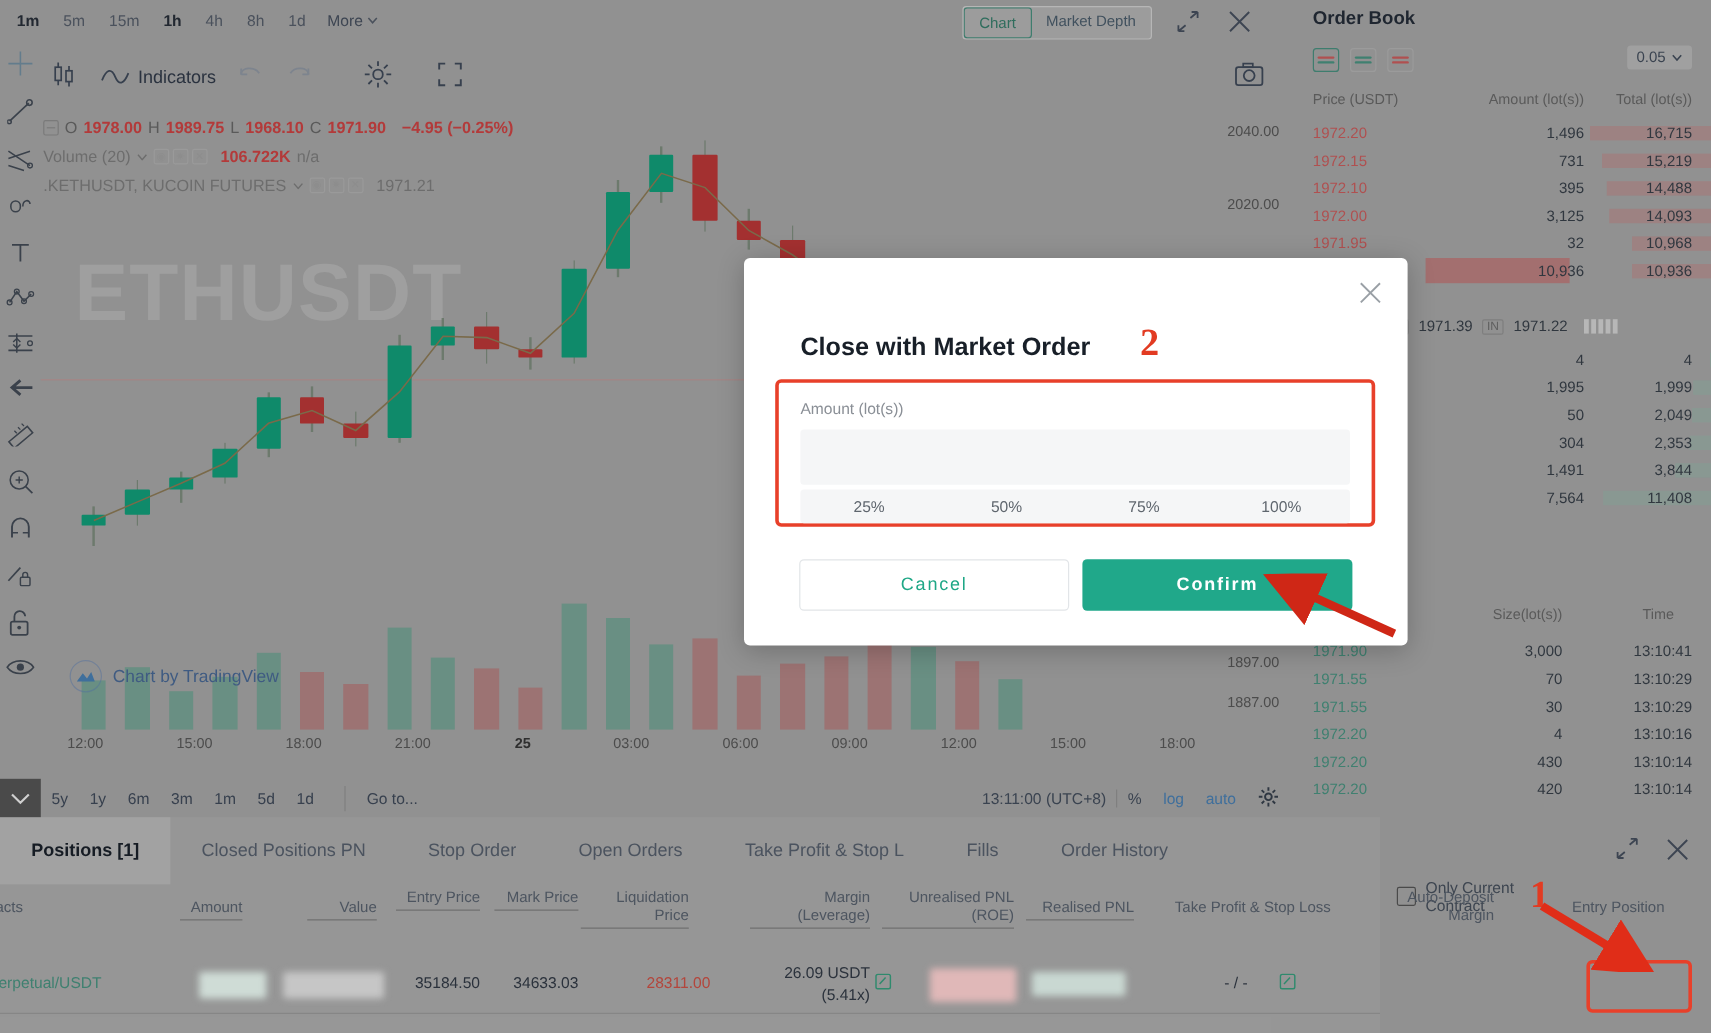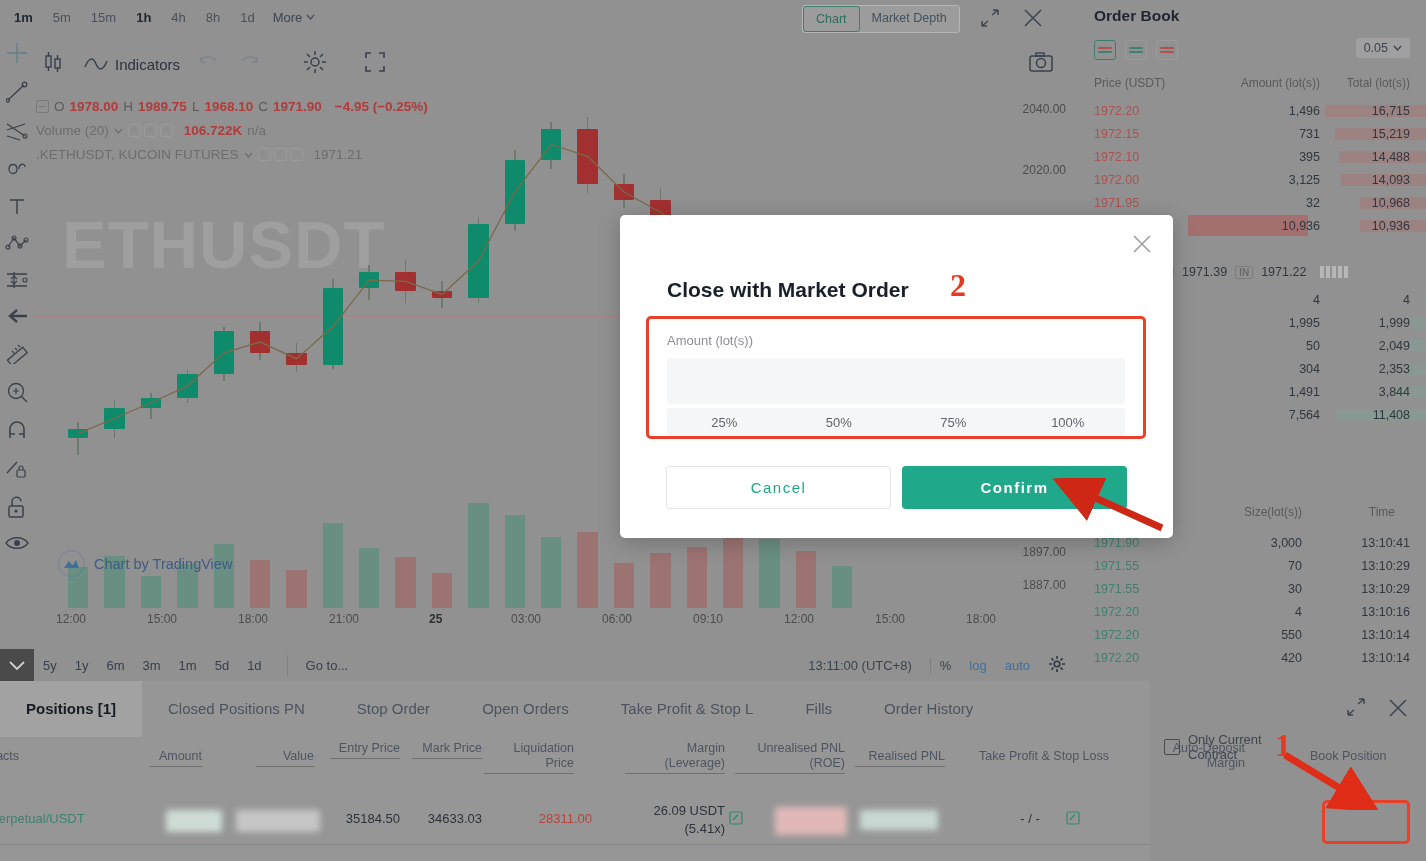--- a/index.html
+++ b/index.html
@@ -89,21 +89,21 @@
 
   .xaxis { position: absolute; left: 34px; top: 612px; width: 946px; height: 26px; font-size: 12px; color: #4c4c4c; }
   .xaxis span { position: absolute; }
   .xaxis span.b { font-weight: bold; color: #2f2f2f; }
 
   
   .btoolbar { position: absolute; left: 34px; top: 648px; width: 1046px; height: 34px; display: flex; align-items: center; color: #37404e; font-size: 13px; }
   .btoolbar .r { padding: 3px 9px; cursor: pointer; }
   .btoolbar .goto { margin-left: 16px; padding: 3px 8px; border-left: 1px solid rgba(0,0,0,.12); padding-left: 18px; }
   .btoolbar .spacer { flex: 1; }
-  .btoolbar .clock { color: #3a4350; padding-right: 18px; border-right: 1px solid rgba(0,0,0,.12); }
+  .btoolbar .clock { color: #3a4350; padding-right: 8px; border-right: 1px solid rgba(0,0,0,.12); }
   .btoolbar .blue { color: #3f6f9c; padding: 3px 9px; cursor: pointer; }
   .btoolbar .pct { color: #3a4350; padding: 3px 9px; cursor: pointer; }
 
   
   .rpanel { position: absolute; left: 1080px; top: 0; width: 346px; height: 681px; }
   .rp-head { position: absolute; left: 14px; top: 7px; font-size: 15.5px; font-weight: bold; color: #1f2630; }
   .ob-types { position: absolute; left: 14px; top: 40px; display: flex; gap: 9px; }
   .obt { width: 22px; height: 20px; border: 1.2px solid #9b9b9b; border-radius: 3px; display: flex; flex-direction: column; justify-content: center; gap: 2px; padding: 2px 3px; }
   .obt.on { border-color: #3e7d6e; }
   .obt i { display: block; height: 2px; border-radius: 1px; }
@@ -464,21 +464,21 @@
     </div>
 
     <div class="xaxis">
       <span style="left:22px">12:00</span>
       <span style="left:113px">15:00</span>
       <span style="left:204px">18:00</span>
       <span style="left:295px">21:00</span>
       <span class="b" style="left:395px">25</span>
       <span style="left:477px">03:00</span>
       <span style="left:568px">06:00</span>
-      <span style="left:659px">09:10</span>
+      <span style="left:659px">09:00</span>
       <span style="left:750px">12:00</span>
       <span style="left:841px">15:00</span>
       <span style="left:932px">18:00</span>
     </div>
 
     <div class="btoolbar">
       <div class="r">5y</div>
       <div class="r">1y</div>
       <div class="r">6m</div>
       <div class="r">3m</div>
@@ -631,21 +631,21 @@
       <span class="s">30</span>
       <span class="tm">13:10:29</span>
           </div>
           <div class="tr-row" style="top: 600px;">
             <span class="p">1972.20</span>
       <span class="s">4</span>
       <span class="tm">13:10:16</span>
           </div>
           <div class="tr-row" style="top: 623px;">
             <span class="p">1972.20</span>
-      <span class="s">550</span>
+      <span class="s">430</span>
       <span class="tm">13:10:14</span>
           </div>
           <div class="tr-row" style="top: 646px;">
             <span class="p">1972.20</span>
       <span class="s">420</span>
       <span class="tm">13:10:14</span>
           </div>
         </div>
     </div>
 
@@ -679,21 +679,21 @@
         <span class="u" style="left:150px;top:12px;width:52px">Amount</span>
         <span class="u" style="left:256px;top:12px;width:58px">Value</span>
         <span class="u" style="left:330px;top:4px;width:70px">Entry Price</span>
         <span class="u" style="left:412px;top:4px;width:70px">Mark Price</span>
         <span class="u" style="left:484px;top:4px;width:90px">Liquidation Price</span>
         <span class="u" style="left:625px;top:4px;width:100px">Margin (Leverage)</span>
         <span class="u" style="left:735px;top:4px;width:110px">Unrealised PNL (ROE)</span>
         <span class="u" style="left:855px;top:12px;width:90px">Realised PNL</span>
         <span style="left:960px;top:12px;width:168px;text-align:center">Take Profit &amp; Stop Loss</span>
         <span style="left:1135px;top:4px;width:110px;text-align:right">Auto-Deposit Margin</span>
-        <span style="left:1310px;top:12px;width:110px;text-align:left">Book Position</span>
+        <span style="left:1310px;top:12px;width:110px;text-align:left">Entry Position</span>
       </div>
 
       <div class="trow">
         <span style="left:-10px;top:16px;width:120px;text-align:left;color:#3f8070">Perpetual/USDT</span>
         <div class="blurbox" style="left:166px;top:15px;width:56px;height:22px;background:#cfdcd6"></div>
         <div class="blurbox" style="left:236px;top:15px;width:84px;height:22px;background:#c6c6c6"></div>
         <span style="left:330px;top:16px;width:70px">35184.50</span>
         <span style="left:412px;top:16px;width:70px">34633.03</span>
         <span style="left:502px;top:16px;width:90px;color:#b3463c">28311.00</span>
         <span style="left:615px;top:8px;width:110px">26.09 USDT</span>

